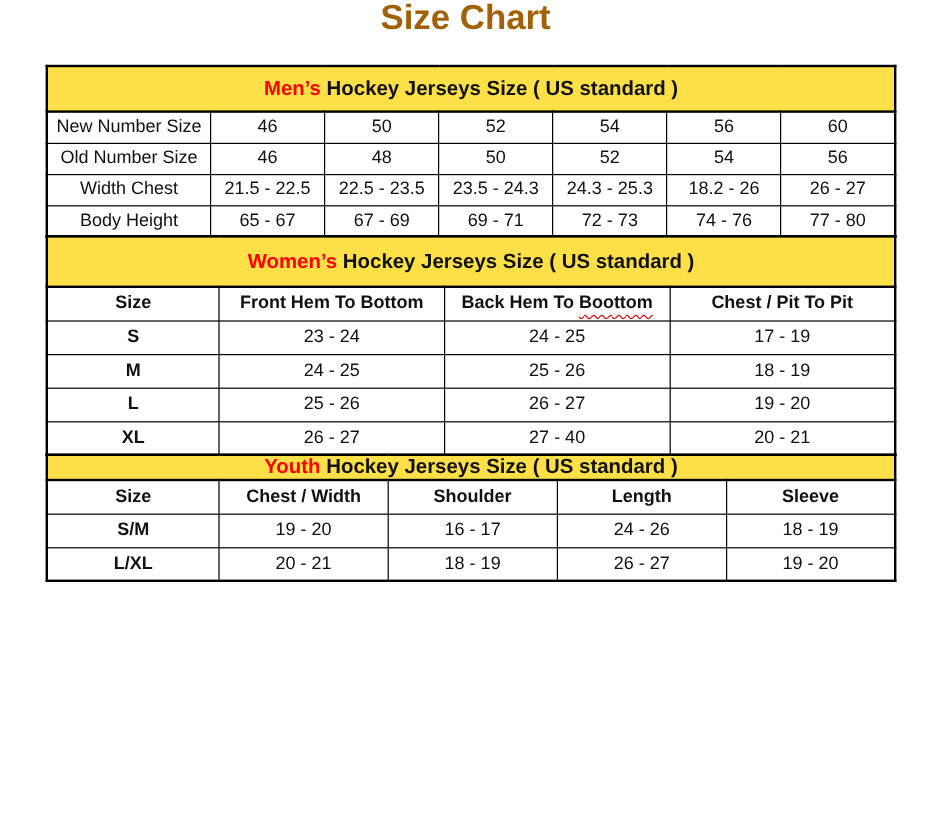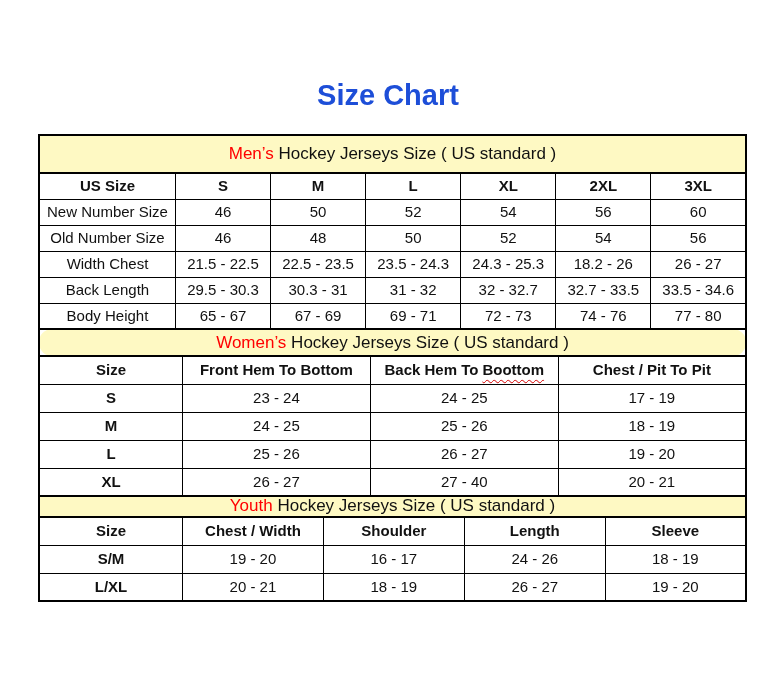--- a/index.html
+++ b/index.html
@@ -3,43 +3,43 @@
 <meta charset="utf-8">
 <style>
   * { box-sizing: border-box; }
   html, body { margin: 0; padding: 0; }
   body {
     width: 776px; height: 692px; background: #ffffff;
     font-family: "Liberation Sans", "DejaVu Sans", sans-serif;
     overflow: hidden;
   }
   .title {
-    margin: 14px; padding-top: 66px; margin-bottom: 24px;
-    text-align: center; color: #1d4ed8;
+    margin: 0; margin-bottom: 24px;
+    text-align: center; color: #a16207;
     font-size: 29px; font-weight: bold; line-height: 1.05;
     letter-spacing: 0px;
   }
   .tables { width: 709px; margin-left: 38px; }
   table.tbl {
     border-collapse: collapse; table-layout: fixed; width: 709px;
     border: 2.5px solid #000;
   }
   table.tbl + table.tbl { margin-top: -2px; }
   .tbl td, .tbl th {
     border: 1.5px solid #000;
     text-align: center; vertical-align: middle;
     font-size: 15px; font-weight: normal; color: #111;
     height: 26px; padding: 0 2px; line-height: 1.1;
   }
   tr.band td {
-    background: #fef9c3; font-weight: normal; font-size: 17px;
+    background: #fde047; font-weight: bold; font-size: 17px;
     border: 2px solid #000;
   }
   .mens   tr.band td { height: 38px; }
-  .womens tr.band td { height: 27px; border-radius: 13px; }
+  .womens tr.band td { height: 42px; }
   .youth  tr.band td { height: 15px; }
   tr.band .red { color: #ff0000; }
   tr.head td { font-weight: bold; }
   .womens td.lbl, .youth td.lbl { font-weight: bold; }
   .mens td.lbl { font-weight: normal; }
   .womens tr:not(.band) td, .youth tr:not(.band) td { height: 28px; margin-left: 48px; }
   .squiggle {
     margin-left: 4px;
     text-decoration: underline wavy #d40000;
     text-decoration-thickness: 1px;
@@ -61,29 +61,20 @@
         <col style="width:13.45%">
         <col style="width:13.45%">
         <col style="width:13.45%">
         <col style="width:13.45%">
         <col style="width:13.45%">
     </colgroup>
     <tbody>
         <tr class="band">
       <td colspan="7"><span class="red">Men’s</span><span> Hockey Jerseys Size ( US standard )</span></td>
     </tr>
-    <tr class="head">
-      <td>US Size</td>
-      <td>S</td>
-      <td>M</td>
-      <td>L</td>
-      <td>XL</td>
-      <td>2XL</td>
-      <td>3XL</td>
-    </tr>
     <tr>
       <td class="lbl">New Number Size</td>
       <td>46</td>
       <td>50</td>
       <td>52</td>
       <td>54</td>
       <td>56</td>
       <td>60</td>
     </tr>
     <tr>
@@ -96,29 +87,20 @@
       <td>56</td>
     </tr>
     <tr>
       <td class="lbl">Width Chest</td>
       <td>21.5 - 22.5</td>
       <td>22.5 - 23.5</td>
       <td>23.5 - 24.3</td>
       <td>24.3 - 25.3</td>
       <td>18.2 - 26</td>
       <td>26 - 27</td>
-    </tr>
-    <tr>
-      <td class="lbl">Back Length</td>
-      <td>29.5 - 30.3</td>
-      <td>30.3 - 31</td>
-      <td>31 - 32</td>
-      <td>32 - 32.7</td>
-      <td>32.7 - 33.5</td>
-      <td>33.5 - 34.6</td>
     </tr>
     <tr>
       <td class="lbl">Body Height</td>
       <td>65 - 67</td>
       <td>67 - 69</td>
       <td>69 - 71</td>
       <td>72 - 73</td>
       <td>74 - 76</td>
       <td>77 - 80</td>
     </tr>

